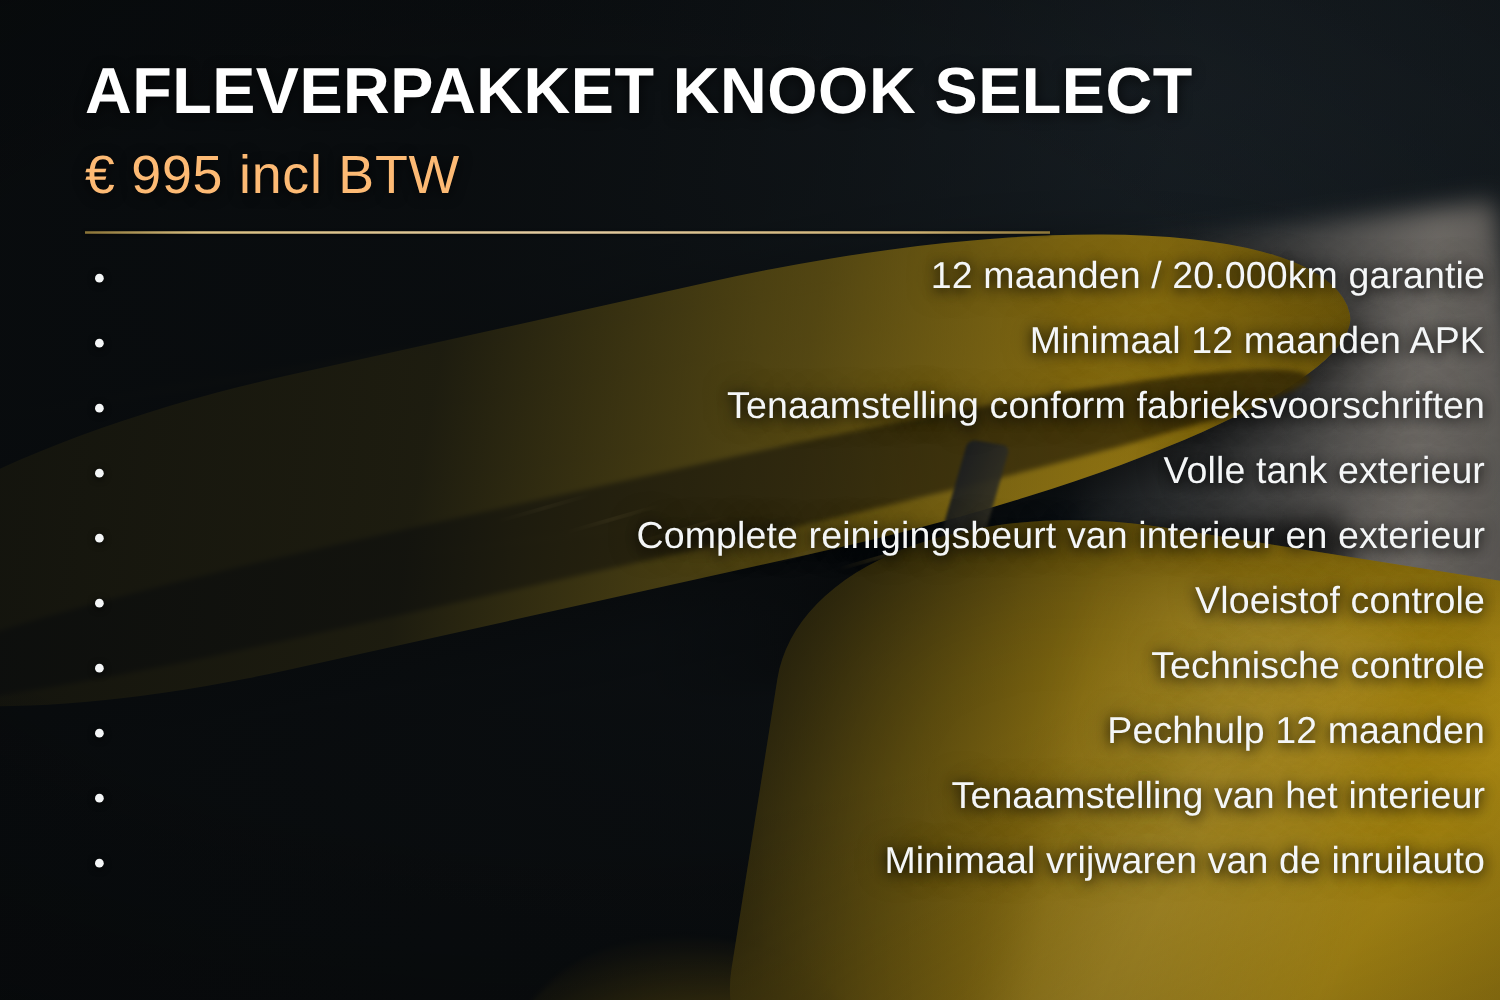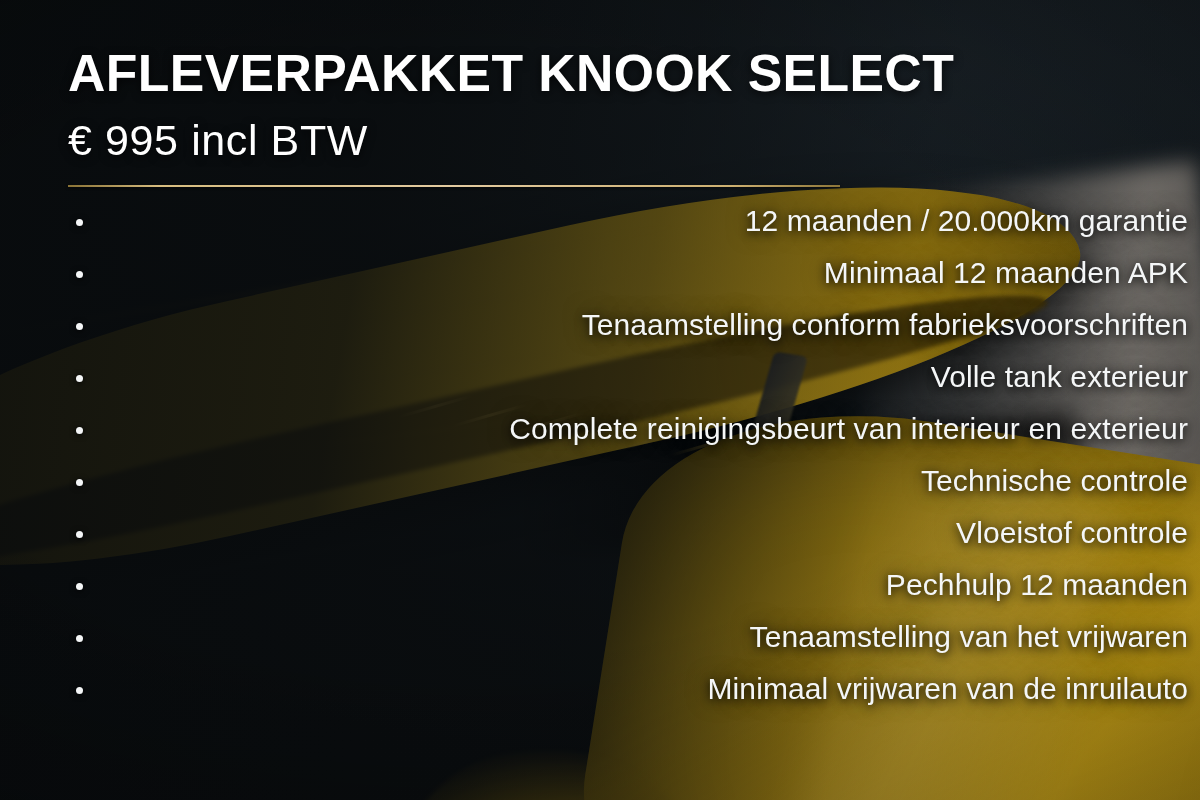--- a/index.html
+++ b/index.html
@@ -200,21 +200,21 @@
     font-weight: 700;
     letter-spacing: 0.4px;
     transform: scaleX(0.995);
     transform-origin: left center;
     text-shadow: 0 2px 10px rgba(0,0,0,0.75);
     white-space: nowrap;
   }
 
   .subline {
     margin: 17px 0 0 0;
-    color: #ffffff;
+    color: #fdba74;
     font-size: 43px;
     line-height: 46px;
     font-weight: 300;
     letter-spacing: 0.6px;
     text-shadow: 0 2px 10px rgba(0,0,0,0.8);
     white-space: nowrap;
   }
 
   .rule {
     width: 772px;
@@ -296,21 +296,21 @@
     <div class="subline">€ 995 incl BTW</div>
 
     <div class="rule"></div>
 
     <ul class="feature-list">
       <li><span>12 maanden / 20.000km garantie</span></li>
       <li><span>Minimaal 12 maanden APK</span></li>
       <li><span>Tenaamstelling conform fabrieksvoorschriften</span></li>
       <li><span>Volle tank exterieur</span></li>
       <li><span>Complete reinigingsbeurt van interieur en exterieur</span></li>
+      <li><span>Vloeistof controle</span></li>
       <li><span>Technische controle</span></li>
-      <li><span>Vloeistof controle</span></li>
       <li><span>Pechhulp 12 maanden</span></li>
-      <li><span>Tenaamstelling van het vrijwaren</span></li>
+      <li><span>Tenaamstelling van het interieur</span></li>
       <li><span>Minimaal vrijwaren van de inruilauto</span></li>
     </ul>
 
   </div>
 </div>
 
 </body></html>

